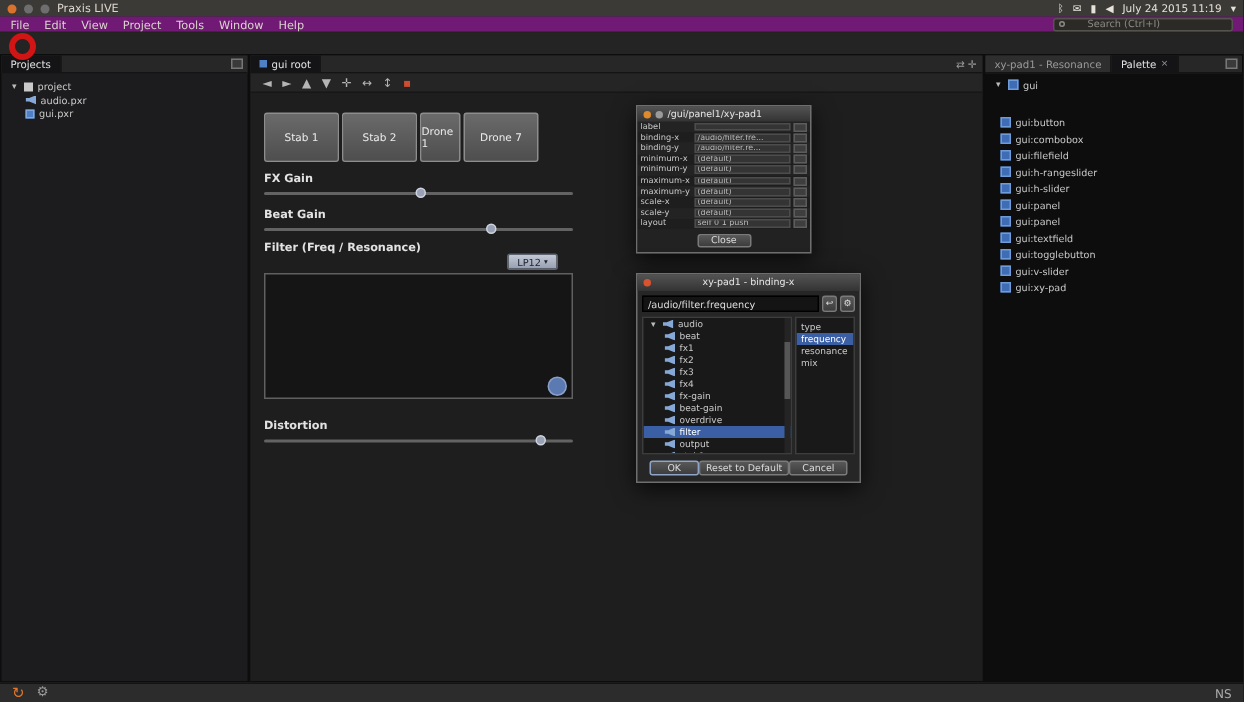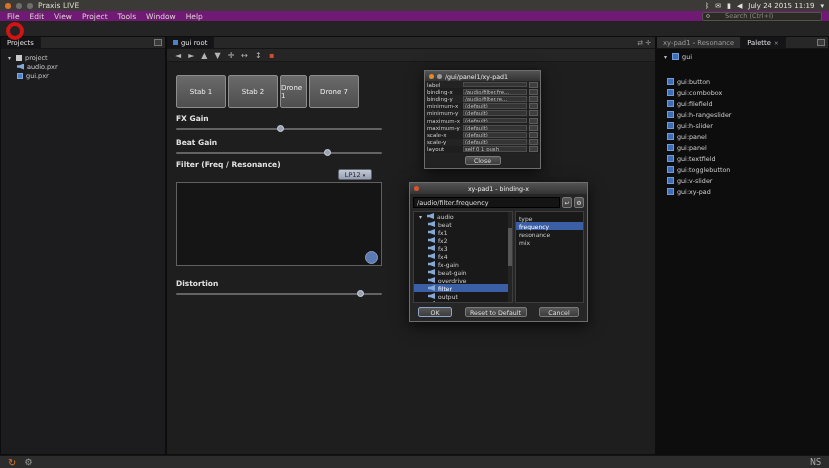--- a/index.html
+++ b/index.html
@@ -305,21 +305,21 @@
           <span class="pname">layout</span>
           <span class="pval">self 0 1 push</span>
           <span class="pbtn"></span>
         </div>
     </div>
     <div style="height:15px;display:flex;align-items:center;justify-content:center;background:#222">
       <div class="btn" style="width:36px;height:9px">Close</div>
     </div>
   </div>
 
-  <div class="ab fwin" style="left:409px;top:182px;width:179px;z-index:30;padding-bottom:2px">
+  <div class="ab fwin" style="left:424px;top:182px;width:150px;z-index:30;padding-bottom:2px">
     <div class="ftitle" style="height:11px;justify-content:center">
       <span class="fdot" style="background:#d9542e;position:absolute;left:4px"></span>
       <span>xy-pad1 - binding-x</span>
     </div>
     <div style="display:flex;gap:2px;margin:3px">
       <span class="dfield">/audio/filter.frequency</span>
       <span class="btn" style="width:10px;height:11px;font-size:6px">↩</span>
       <span class="btn" style="width:10px;height:11px;font-size:6px">⚙</span>
     </div>
     <div style="display:flex;gap:2px;margin:0 3px;height:92px">

